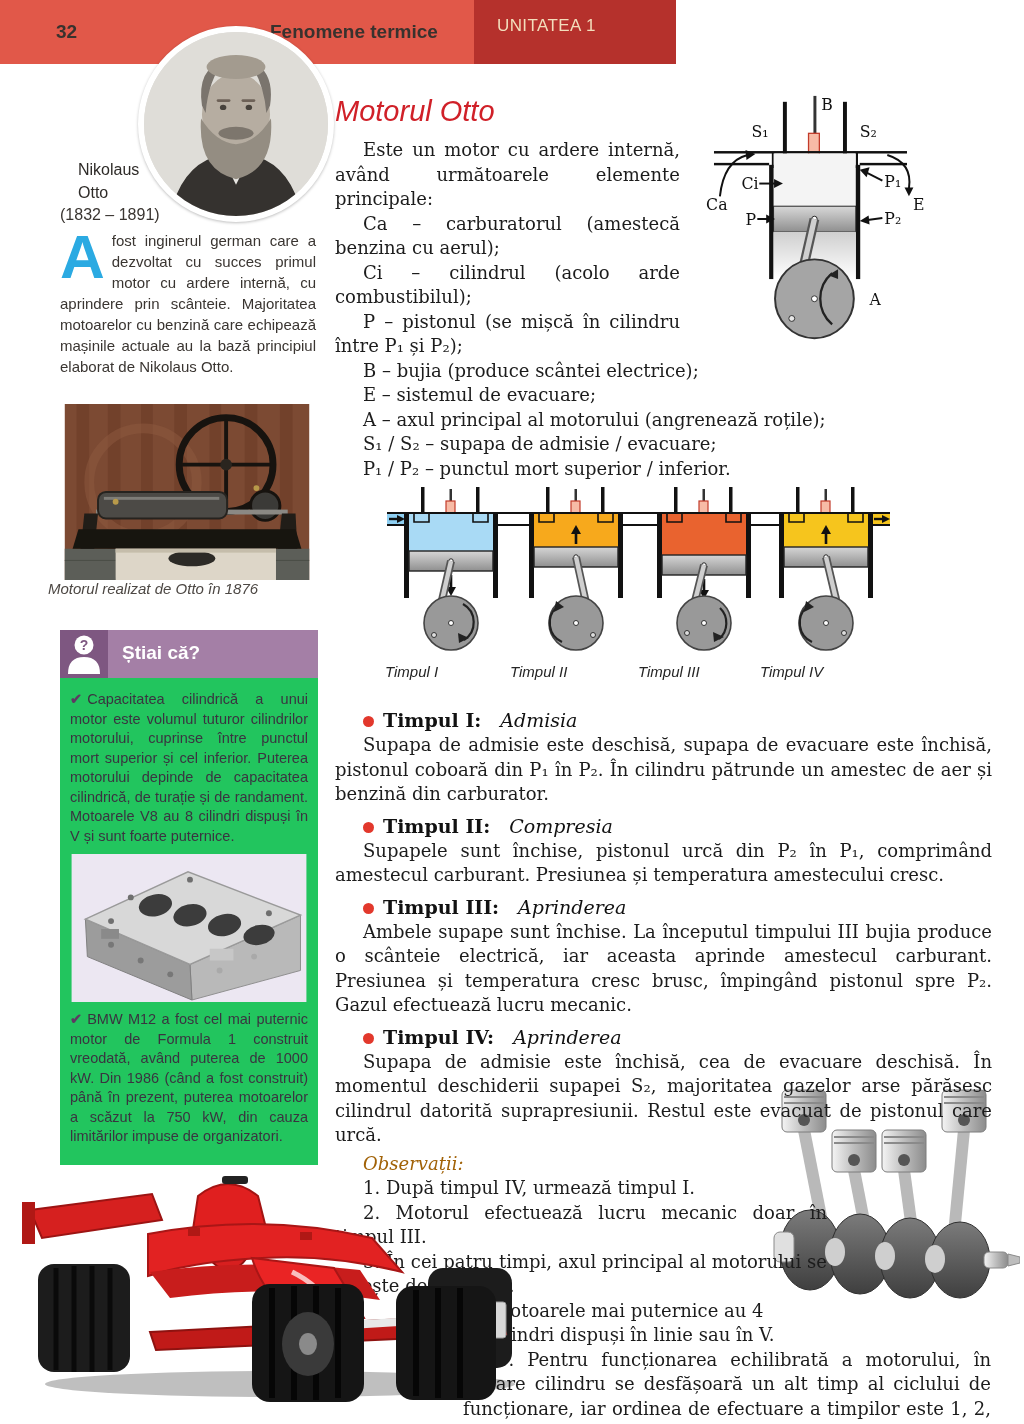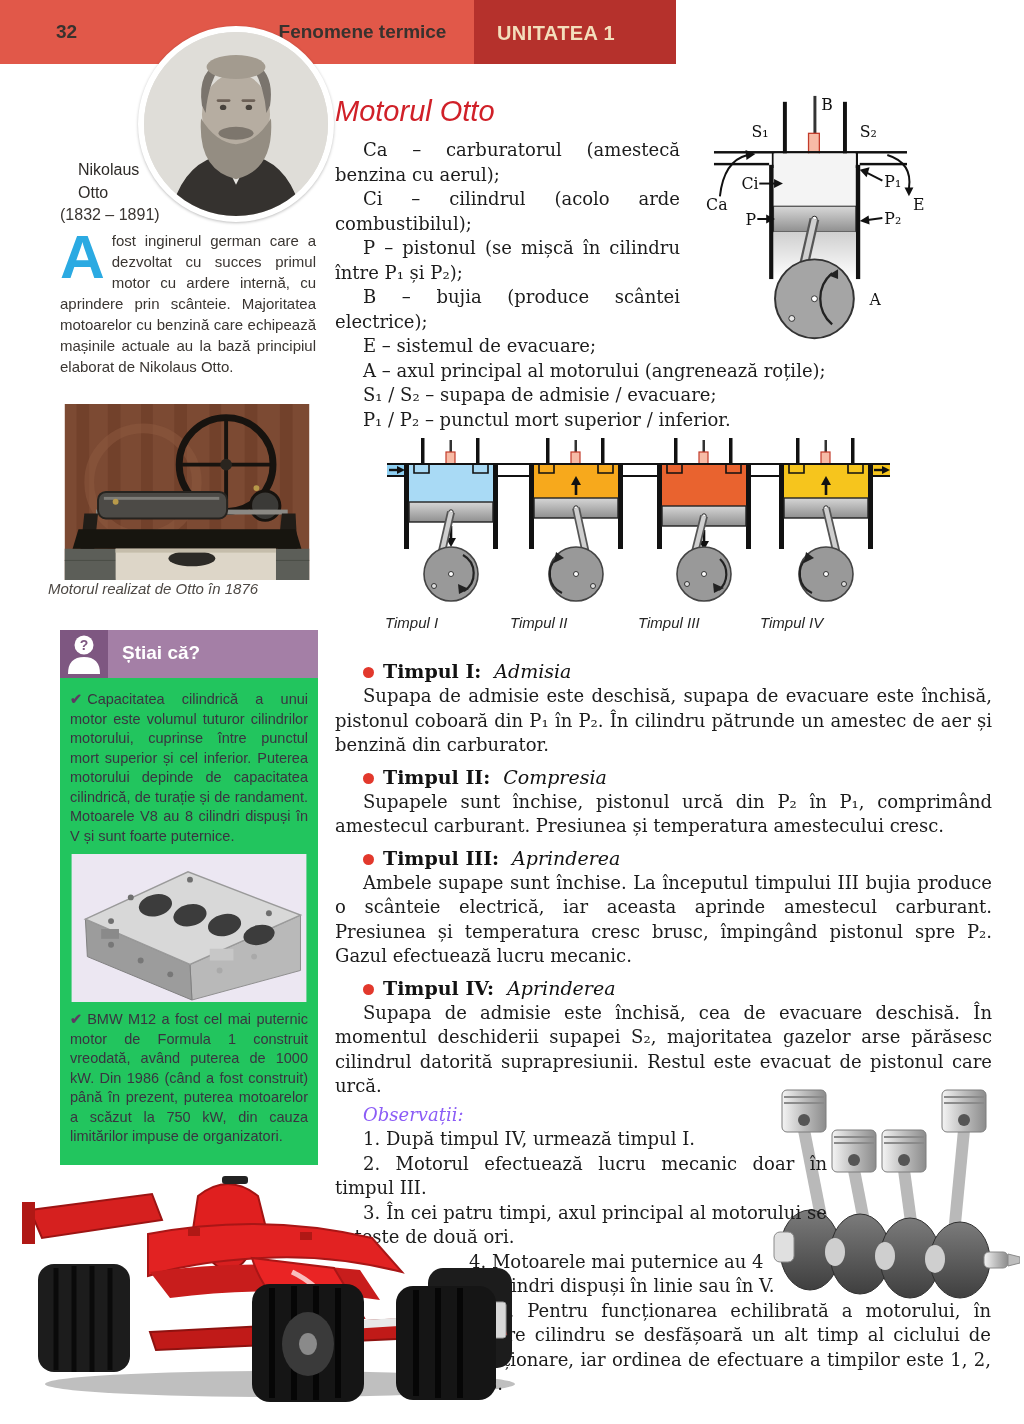--- a/index.html
+++ b/index.html
@@ -3,23 +3,23 @@
 <meta charset="utf-8">
 <style>
   html,body{margin:0;padding:0;}
   body{width:1024px;height:1424px;position:relative;background:#ffffff;
        font-family:"Liberation Sans",sans-serif;overflow:hidden;}
 
   
   #header-bar{position:absolute;left:0;top:0;width:676px;height:64px;background:#e15849;}
   #unit-box{position:absolute;left:474px;top:0;width:202px;height:64px;background:#b5312c;}
   #page-number{position:absolute;left:28px;top:21px;font-weight:bold;font-size:19px;color:#38322e;margin-left:28px;}
-  #section-label{position:absolute;left:270px;top:21px;width:185px;text-align:center;
+  #section-label{position:absolute;left:270px;top:21px;width:185px;text-align:left;
                  font-weight:bold;font-size:19px;color:#38322e;}
-  #unit-label{position:absolute;left:497px;top:22px;font-weight:bold;font-size:20px;color:#f3debc;letter-spacing:.4px;}
+  #unit-label{position:absolute;left:497px;top:16px;font-weight:normal;font-size:17px;color:#f3debc;letter-spacing:.4px;}
 
   
   #portrait{position:absolute;left:138px;top:26px;width:184px;height:184px;border-radius:50%;
             border:6px solid #fff;overflow:hidden;background:#dedcd8;box-shadow:0 1px 3px rgba(0,0,0,.25);}
   #portrait svg{display:block;}
 
   
   #person-name{position:absolute;left:60px;top:158px;width:160px;color:#2e2b28;}
   .name-line{font-weight:normal;font-size:16px;line-height:23px;margin-left:18px;}
   .years-line{font-size:16px;line-height:22px;color:#3a3531;}
@@ -48,24 +48,24 @@
   p.body{font-family:"DejaVu Serif",serif;font-size:18px;line-height:24.5px;color:#1c1c1c;
          text-align:justify;text-indent:28px;margin:0;}
   .dlab{font-family:"DejaVu Serif",serif;font-size:16px;fill:#111;}
 
   .four-fig{position:relative;height:214px;clear:both;margin:6px 0 0;}
   .sunit{position:absolute;top:0;width:132px;text-align:left;}
   .slabel{font-style:italic;font-size:15px;color:#262626;margin-top:4px;}
 
   .shead{margin:8px 0 2px;padding-left:28px;font-family:"DejaVu Serif",serif;font-size:19px;color:#111;}
   .dot{display:inline-block;width:11px;height:11px;border-radius:50%;background:#e2382c;margin-right:9px;}
-  .shead .sname{margin-left:13px;font-style:italic;font-weight:normal;}
+  .shead .sname{margin-left:19px;font-style:italic;font-weight:normal;}
 
   .obs-title{font-family:"DejaVu Serif",serif;font-style:italic;font-size:18px;line-height:24.5px;
-             color:#8b5cf6;text-indent:28px;margin:4px 0 0;}
+             color:#a16207;text-indent:28px;margin:4px 0 0;}
   p.obs{font-family:"DejaVu Serif",serif;font-size:18px;line-height:24.5px;color:#1c1c1c;
         text-align:justify;text-indent:28px;margin:0;width:492px;}
   #obs-4{width:340px;margin-left:100px;text-align:left;text-indent:34px;}
   #obs-5{width:528px;margin-left:128px;text-indent:34px;}
 
   #crankshaft{position:absolute;left:772px;top:1082px;width:248px;height:228px;z-index:0;}
   #f1-car{position:absolute;left:0;top:1172px;width:520px;height:236px;z-index:3;}
 </style>
 </head>
 <body>
@@ -238,20 +238,21 @@
     <text class="dlab" x="193" y="136">P₂</text>
     <line x1="191" y1="130" x2="176" y2="132" stroke="#111" stroke-width="2"></line>
     <polygon points="177,127.5 168,133 178,136.5" fill="#111"></polygon>
     <text class="dlab" x="222" y="122">E</text>
     <path d="M 196,66 Q 222,74 218,100" fill="none" stroke="#111" stroke-width="2"></path>
     <polygon points="213.5,99 218,108 222.5,99" fill="#111"></polygon>
   </svg>
 
   <h1 id="page-title">Motorul Otto</h1>
 
+  <p class="body">Este un motor cu ardere internă, având următoarele elemente principale:</p>
   <p class="body">Ca – carburatorul (amestecă benzina cu aerul);</p>
   <p class="body">Ci – cilindrul (acolo arde combustibilul);</p>
   <p class="body">P – pistonul (se mișcă în cilindru între P₁ și P₂);</p>
   <p class="body">B – bujia (produce scântei electrice);</p>
   <p class="body">E – sistemul de evacuare;</p>
   <p class="body">A – axul principal al motorului (angrenează roțile);</p>
   <p class="body">S₁ / S₂ – supapa de admisie / evacuare;</p>
   <p class="body">P₁ / P₂ – punctul mort superior / inferior.</p>
 
   <div class="four-fig">

